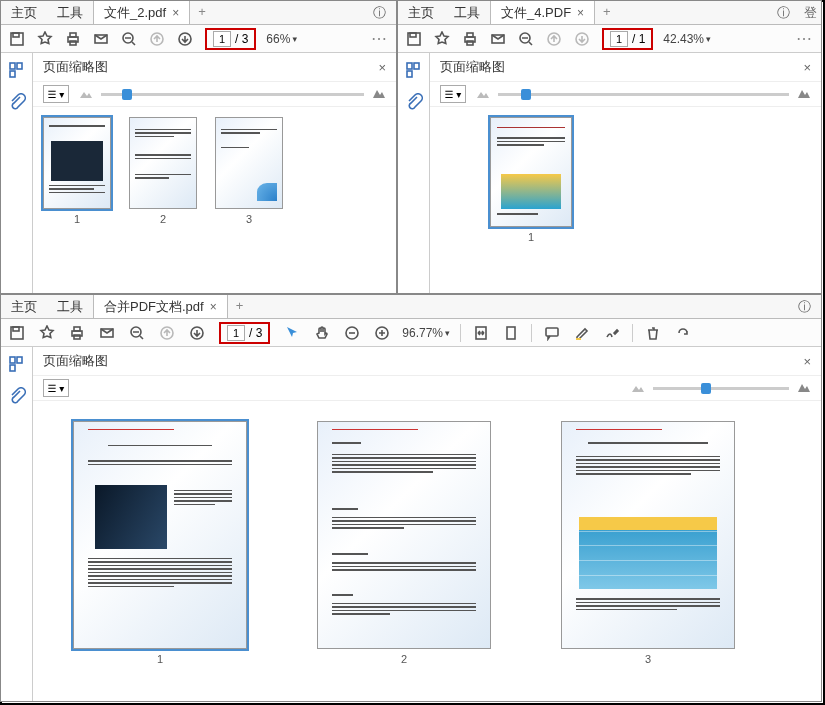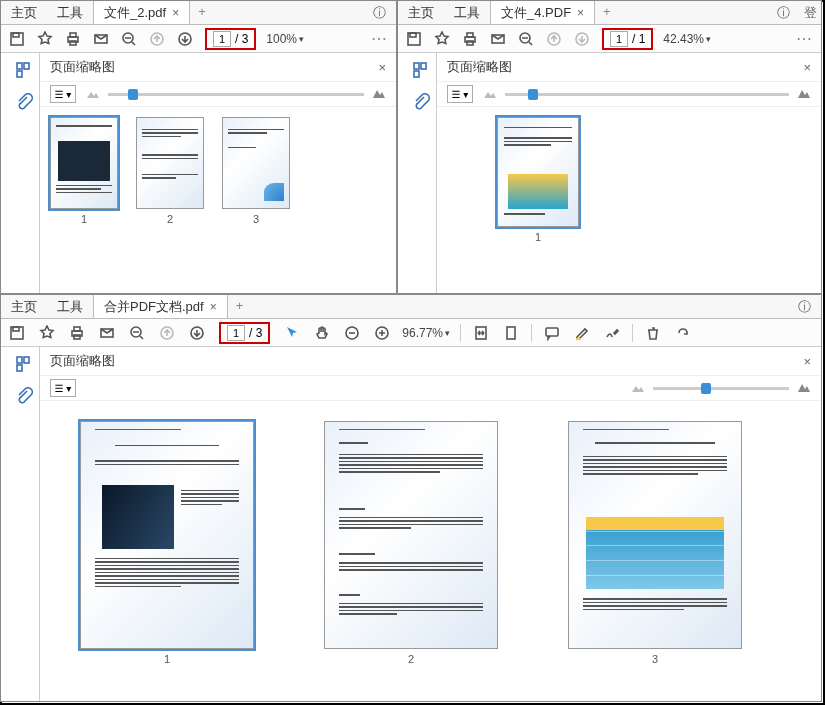--- a/index.html
+++ b/index.html
@@ -14,21 +14,21 @@
 .tab .x{color:#666;font-size:12px;cursor:pointer;}
 .plus{padding:3px 8px;color:#888;}
 .spacer{flex:1;}
 .help{padding:3px 10px;color:#666;}
 .toolbar{height:28px;display:flex;align-items:center;gap:8px;padding:0 6px;border-bottom:1px solid #ccc;background:#fcfcfc;}
 .tbtn{width:20px;height:20px;display:flex;align-items:center;justify-content:center;color:#555;cursor:pointer;}
 .tbtn svg{width:16px;height:16px;stroke:#555;fill:none;stroke-width:1.6;}
 .pagebox{display:flex;align-items:center;gap:4px;font-size:12px;border:2px solid #c00;padding:1px 6px;margin:0 2px;}
 .pagebox input{width:18px;border:1px solid #aaa;text-align:center;font-size:11px;padding:1px;}
 .zoom{font-size:12px;color:#444;display:flex;align-items:center;gap:2px;}
-.body{display:flex;height:calc(100% - 52px);padding-left:7px;}
+.body{display:flex;height:calc(100% - 52px);}
 .side{width:32px;border-right:1px solid #ccc;display:flex;flex-direction:column;align-items:center;gap:10px;padding-top:8px;}
 .side .sbtn svg{width:18px;height:18px;stroke:#3a6fb7;fill:none;stroke-width:1.6;}
 .main{flex:1;display:flex;flex-direction:column;}
 .panel-h{height:28px;display:flex;align-items:center;justify-content:space-between;padding:0 10px;font-size:13px;color:#333;}
 .panel-h .x{color:#666;cursor:pointer;}
 .panel-tools{height:26px;display:flex;align-items:center;padding:0 10px;gap:10px;border-top:1px solid #eee;border-bottom:1px solid #eee;}
 .viewbtn{width:26px;height:18px;border:1px solid #aaa;display:flex;align-items:center;justify-content:center;font-size:10px;}
 .slider{flex:1;display:flex;align-items:center;gap:8px;}
 .slider .mtn{color:#999;}
 .slider .mtn svg{width:14px;height:12px;}
@@ -106,21 +106,21 @@
         <svg viewBox="0 0 16 16">
           <circle cx="8" cy="8" r="6"></circle>
           <path d="M8 5v6M5 8l3 3 3-3"></path>
         </svg>
       </div>
     <div class="pagebox">
       <input value="1" style="">
       <span>/ 3</span>
     </div>
     <div class="zoom">
-        <span>100%</span>
+        <span>66%</span>
         <span style="font-size:9px">▾</span>
       </div>
     <div class="spacer"></div>
     <div class="ell">⋯</div>
   </div>
   <div class="body">
     <div class="side">
       <div class="sbtn"><svg viewBox="0 0 18 18">
             <rect x="2" y="2" width="5" height="6"></rect>
             <rect x="9" y="2" width="5" height="6"></rect>

